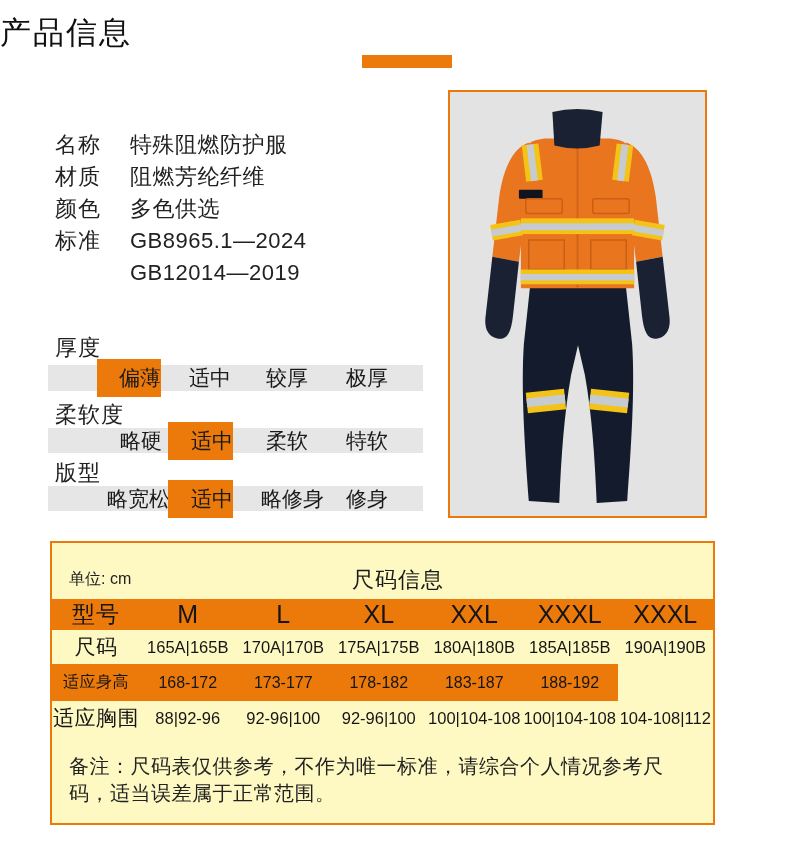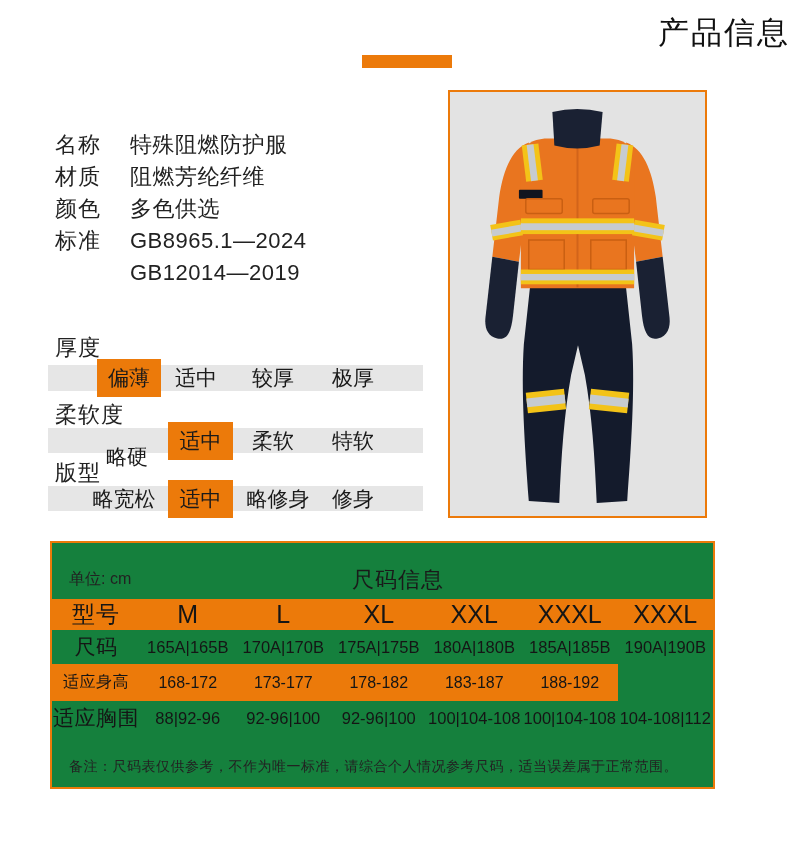--- a/index.html
+++ b/index.html
@@ -6,74 +6,74 @@
   html,body { background:#ffffff; }
   .page {
     position:relative; width:790px; height:857px; background:#ffffff;
     font-family:"Liberation Sans","DejaVu Sans",sans-serif; color:#151515;
     overflow:hidden; margin:0 auto;
   }
 
   
   .page-title {
     position:absolute; top:12px; left:0; width:100%;
-    text-align:right; font-size:31px; font-weight:500; letter-spacing:2px; color:#101010;
+    text-align:left; font-size:31px; font-weight:500; letter-spacing:2px; color:#101010;
   }
   .title-accent {
     position:absolute; top:55px; left:362px; width:90px; height:13px; background:#ec7a0a;
   }
 
   
   .details { position:absolute; left:55px; top:129px; }
   .detail-line { display:flex; font-size:22px; line-height:32px; color:#222; }
   .detail-line .lbl { width:67px; letter-spacing:1px; }
   .detail-line .val { letter-spacing:0.5px;margin-left:8px; }
 
   
   .attr-name { position:absolute; left:55px; font-size:22px; color:#222; letter-spacing:1px; }
   .attr-bar {
     position:absolute; left:48px; width:375px; height:26px; background:#e6e6e6;
   }
   .attr-bar .opt {
     position:absolute; top:50%; transform:translateY(-50%);
-    height:26px; line-height:26px; width:70px; text-align:center;
+    height:26px; line-height:26px; width:70px; text-align:right;
     font-size:21px; color:#1a1a1a;
   }
   .attr-bar .opt.hl {
     height:38px; line-height:38px; background:#ec7a0a;
   }
 
   
   .photo {
     position:absolute; left:448px; top:90px; width:259px; height:428px;
     background:#e3e3e3; border:2px solid #ec7a0a;
   }
   .photo svg { display:block; width:100%; height:100%; }
 
   
   .size-box {
-    position:absolute; left:50px; top:541px; width:665px; height:248px;
-    border:2px solid #ec7a0a; background:#15803d;
+    position:absolute; left:50px; top:541px; width:665px; height:284px;
+    border:2px solid #ec7a0a; background:#fef9c3;
   }
   .size-head { position:relative; height:56px; }
   .unit-label { position:absolute; left:17px; top:26px; font-size:16px; color:#222; }
   .size-title { position:absolute; left:0; top:22px; width:100%; text-align:center; font-size:22px; color:#1a1a1a; letter-spacing:1px;padding-left:31px; }
   .size-grid { display:grid; grid-template-columns:88px repeat(6,1fr); }
   .size-grid .cell {
     display:flex; align-items:center; justify-content:center;
     color:#151515; white-space:nowrap;
   }
   .row-head .cell { background:#ec7a0a; height:31px; font-size:25px; }
   .row-head .cell:first-child { font-size:23px; letter-spacing:1px; }
   .row-data .cell { height:34px; font-size:16.5px; }
   .row-data .cell.rowlbl { font-size:21px; letter-spacing:0.5px; }
   .row-data.hl .cell { background:#ec7a0a; height:37px; font-size:16px; }
   .note {
     position:absolute; left:17px; top:210px; width:612px;
-    font-size:14px; line-height:27px; color:#222; letter-spacing:0.5px;
+    font-size:20px; line-height:27px; color:#222; letter-spacing:0.5px;
   }
 </style>
 </head>
 <body>
 
 <div class="page">
 
   <div class="page-title">产品信息</div>
   <div class="title-accent"></div>
 
@@ -103,21 +103,21 @@
   <div class="attr-name" style="top:333px;">厚度</div>
   <div class="attr-bar" style="top:365px;">
     <span class="opt hl" style="left:49px;width:64px;">偏薄</span>
     <span class="opt" style="left:113px;">适中</span>
     <span class="opt" style="left:190px;">较厚</span>
     <span class="opt" style="left:270px;">极厚</span>
   </div>
 
   <div class="attr-name" style="top:400px;">柔软度</div>
   <div class="attr-bar" style="top:428px;height:25px;">
-    <span class="opt" style="left:44px;margin-top:16px;">略硬</span>
+    <span class="opt" style="left:44px;">略硬</span>
     <span class="opt hl" style="left:120px;width:65px;">适中</span>
     <span class="opt" style="left:190px;">柔软</span>
     <span class="opt" style="left:270px;">特软</span>
   </div>
 
   <div class="attr-name" style="top:458px;">版型</div>
   <div class="attr-bar" style="top:486px;height:25px;">
     <span class="opt" style="left:30px;width:92px;">略宽松</span>
     <span class="opt hl" style="left:120px;width:65px;">适中</span>
     <span class="opt" style="left:184px;width:92px;">略修身</span>

